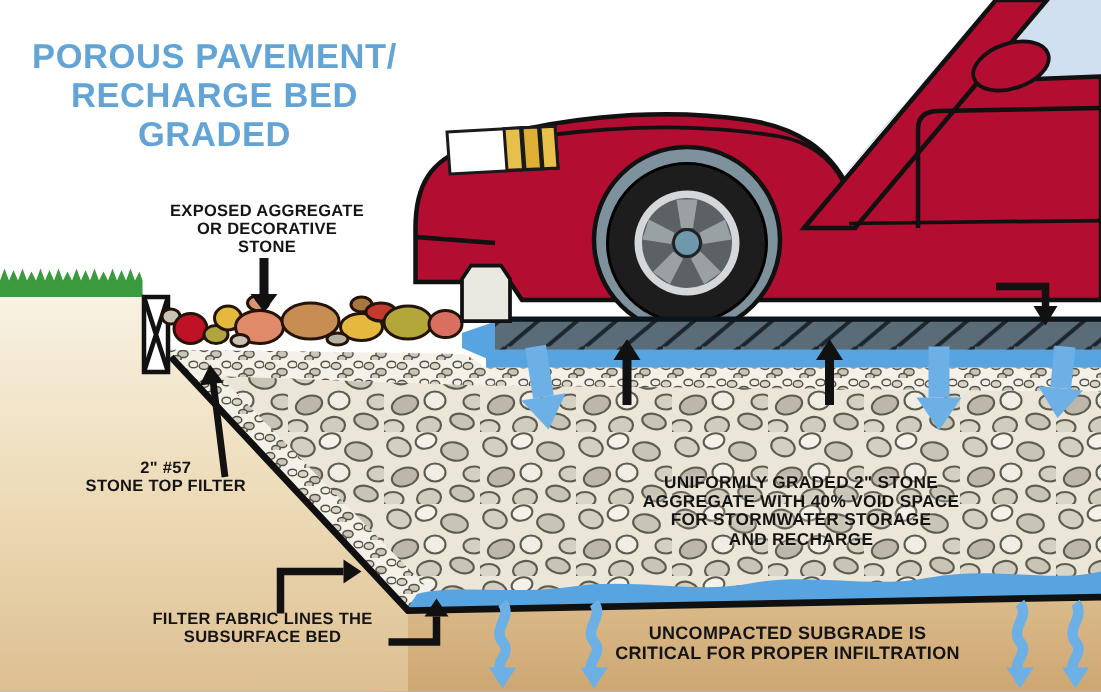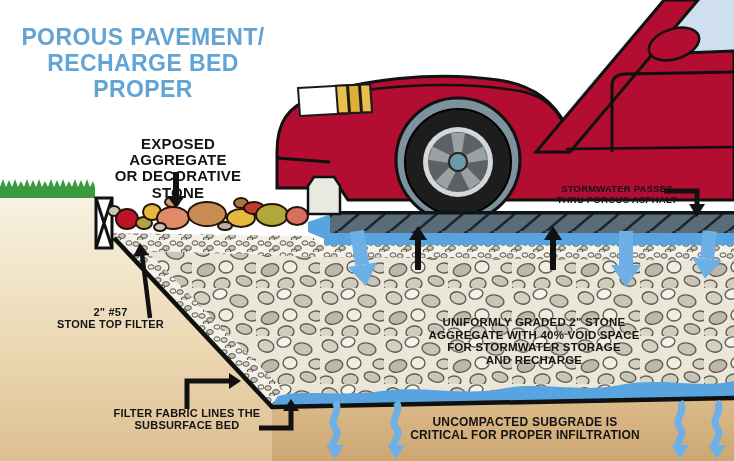--- a/index.html
+++ b/index.html
@@ -8,26 +8,26 @@
     --grass_green:#3c9a3e; --label_black:#141414;
   }
   html,body{margin:0;padding:0;background:#888;}
   #stage{position:relative;width:734px;height:461px;background:#ffffff;overflow:hidden;
          font-family:"Liberation Sans",sans-serif;}
   #scene{position:absolute;left:0;top:0;}
   .label{position:absolute;white-space:pre-line;text-align:center;color:var(--label_black);
          font-weight:700;line-height:1.08;letter-spacing:.2px;}
   .title{position:absolute;left:14px;top:24px;width:258px;text-align:center;white-space:pre-line;
          color:var(--title_blue);font-weight:700;font-size:23px;line-height:26px;letter-spacing:.4px;}
-  .lab-exposed{left:100px;top:136px;width:156px;font-size:15px;}
+  .lab-exposed{left:100px;top:136px;width:156px;font-size:11px;}
   .lab-storm{left:552px;top:184px;width:130px;font-size:9.5px;line-height:10.5px;}
   .lab-pavement{left:368px;top:256px;width:248px;font-size:15px;letter-spacing:.4px;}
   .lab-topfilter{left:28px;top:306px;width:165px;font-size:11px;line-height:12px;}
   .lab-uniform{left:408px;top:316px;width:252px;font-size:11.5px;line-height:12.6px;text-shadow:0 0 3px rgba(235,230,215,.9);}
-  .lab-fabric{left:98px;top:407px;width:178px;font-size:11px;line-height:12px;}
+  .lab-fabric{left:86px;top:407px;width:178px;font-size:11px;line-height:12px;}
   .lab-subgrade{left:400px;top:416px;width:250px;font-size:12px;line-height:13px;}
   .f-red{fill:var(--car_red);} .f-water{fill:var(--water_blue);}
   .f-asphalt{fill:var(--asphalt_gray);} .f-bed{fill:var(--bed_cream);} .f-grass{fill:var(--grass_green);}
   .s-ablue{stroke:var(--arrow_blue);}
 </style>
 </head>
 <body>
 
 <div id="stage">
 
@@ -220,26 +220,24 @@
         </g>
     <g>
           <path d="M259,428 L291,428 L291,411" fill="none" stroke-width="5"></path>
           <polygon points="283,411 299,411 291,399" stroke="none"></polygon>
         </g>
   </g>
 </svg>
 
 <div class="title">POROUS PAVEMENT/
 RECHARGE BED
-PROPER</div>
+GRADED</div>
 <div class="label lab-exposed">EXPOSED AGGREGATE
 OR DECORATIVE
 STONE</div>
-<div class="label lab-storm">STORMWATER PASSES
-THRU POROUS ASPHALT</div>
 <div class="label lab-topfilter">2" #57
 STONE TOP FILTER</div>
 <div class="label lab-uniform">UNIFORMLY GRADED 2" STONE
 AGGREGATE WITH 40% VOID SPACE
 FOR STORMWATER STORAGE
 AND RECHARGE</div>
 <div class="label lab-fabric">FILTER FABRIC LINES THE
 SUBSURFACE BED</div>
 <div class="label lab-subgrade">UNCOMPACTED SUBGRADE IS
 CRITICAL FOR PROPER INFILTRATION</div>

